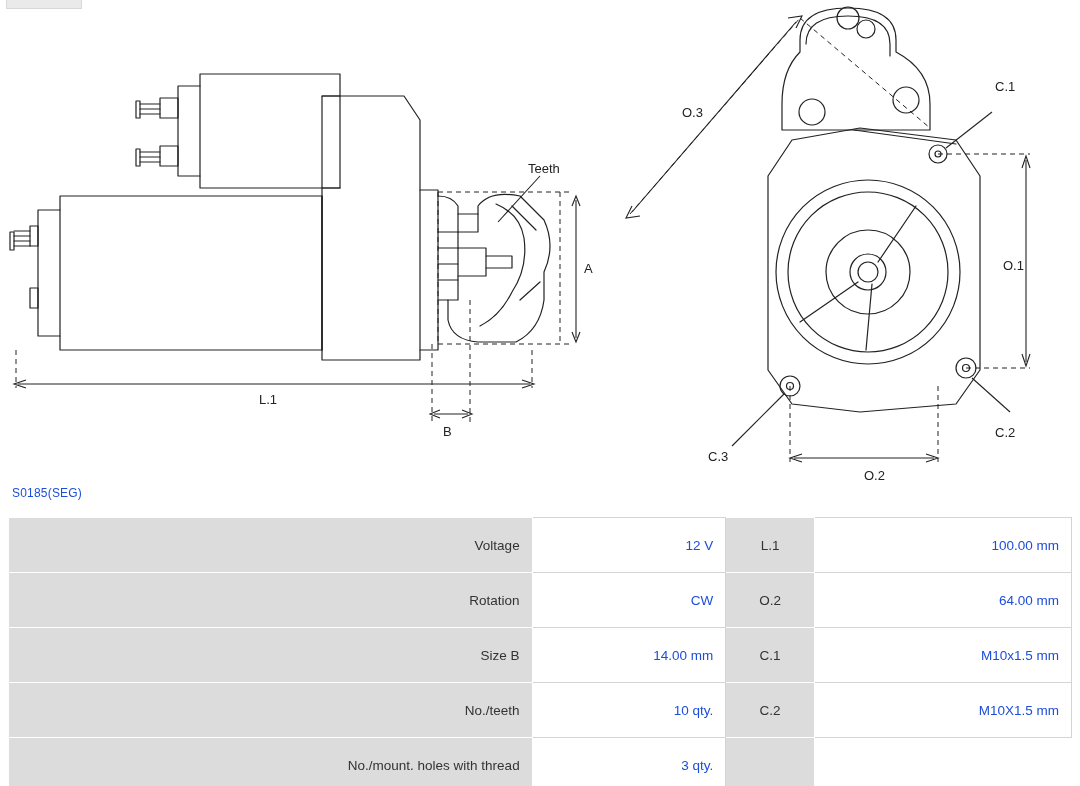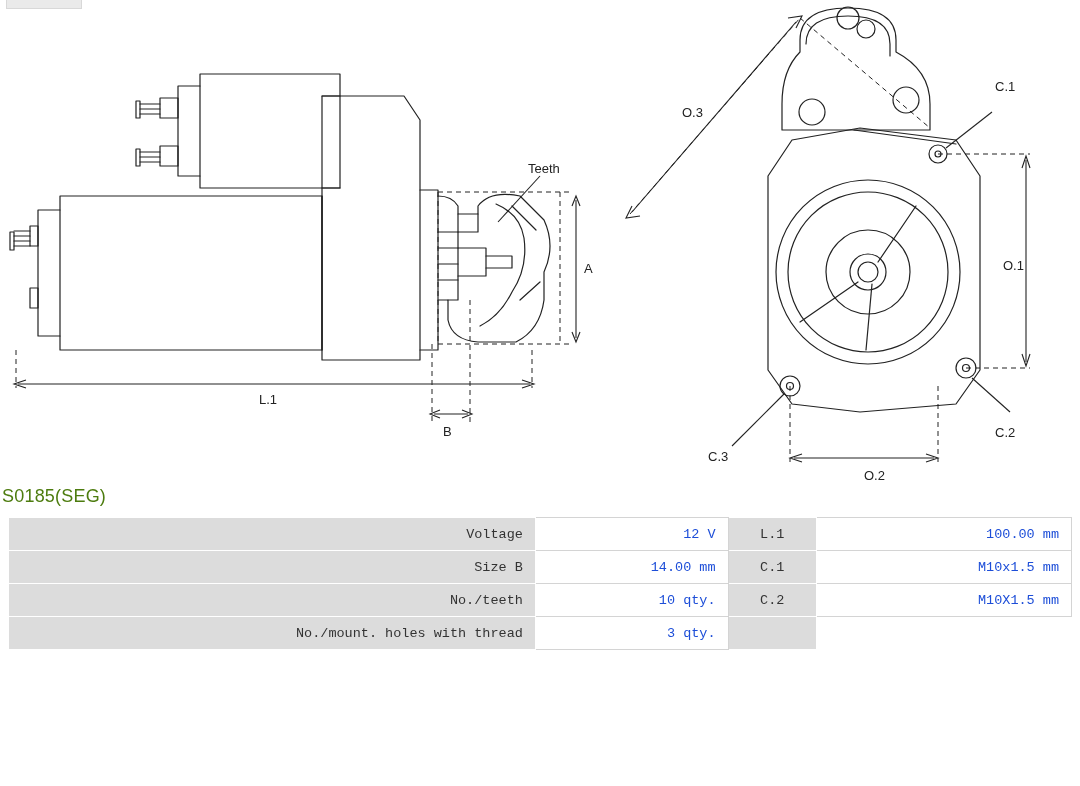--- a/index.html
+++ b/index.html
@@ -9,36 +9,35 @@
     font-family:"Liberation Sans", sans-serif;
     color:#333333;
     position:relative;
     overflow:hidden;
   }
   .drawing-area{
     position:absolute;left:0;top:0;width:1080px;height:480px;
   }
   .drawing-area svg{display:block;}
   .part-title{
-    position:absolute;left:2px;top:486px;
-    font-size:18px;color:#4d7c0f;font-weight:normal;
+    position:absolute;left:12px;top:486px;
+    font-size:12px;color:#1d4ed8;font-weight:normal;
     letter-spacing:0.2px;
   }
   .spec-table{
     position:absolute;left:8px;top:517px;width:1064px;
     border-collapse:collapse;
     font-size:13.5px;
   }
   .spec-table td{
     border:1px solid #ffffff;
     height:32px;
-    padding:0 12px;
+    padding:11px 12px;
     vertical-align:middle;
     white-space:nowrap;
-    font-family:Liberation Mono, monospace;
   }
   .lbl{
     background:#dcdcdc;
     text-align:right;
     color:#333;
   }
   .val{
     background:#ffffff;
     text-align:right;
     color:#1d4ed8;
@@ -205,20 +204,26 @@
 
 <table class="spec-table">
   <tbody>
     <tr>
       <td class="lbl c-left">Voltage</td>
       <td class="val c-mid">12 V</td>
       <td class="lbl c-lbl">L.1</td>
       <td class="val c-right">100.00 mm</td>
     </tr>
     <tr>
+      <td class="lbl c-left">Rotation</td>
+      <td class="val c-mid">CW</td>
+      <td class="lbl c-lbl">O.2</td>
+      <td class="val c-right">64.00 mm</td>
+    </tr>
+    <tr>
       <td class="lbl c-left">Size B</td>
       <td class="val c-mid">14.00 mm</td>
       <td class="lbl c-lbl">C.1</td>
       <td class="val c-right">M10x1.5 mm</td>
     </tr>
     <tr>
       <td class="lbl c-left">No./teeth</td>
       <td class="val c-mid">10 qty.</td>
       <td class="lbl c-lbl">C.2</td>
       <td class="val c-right">M10X1.5 mm</td>

